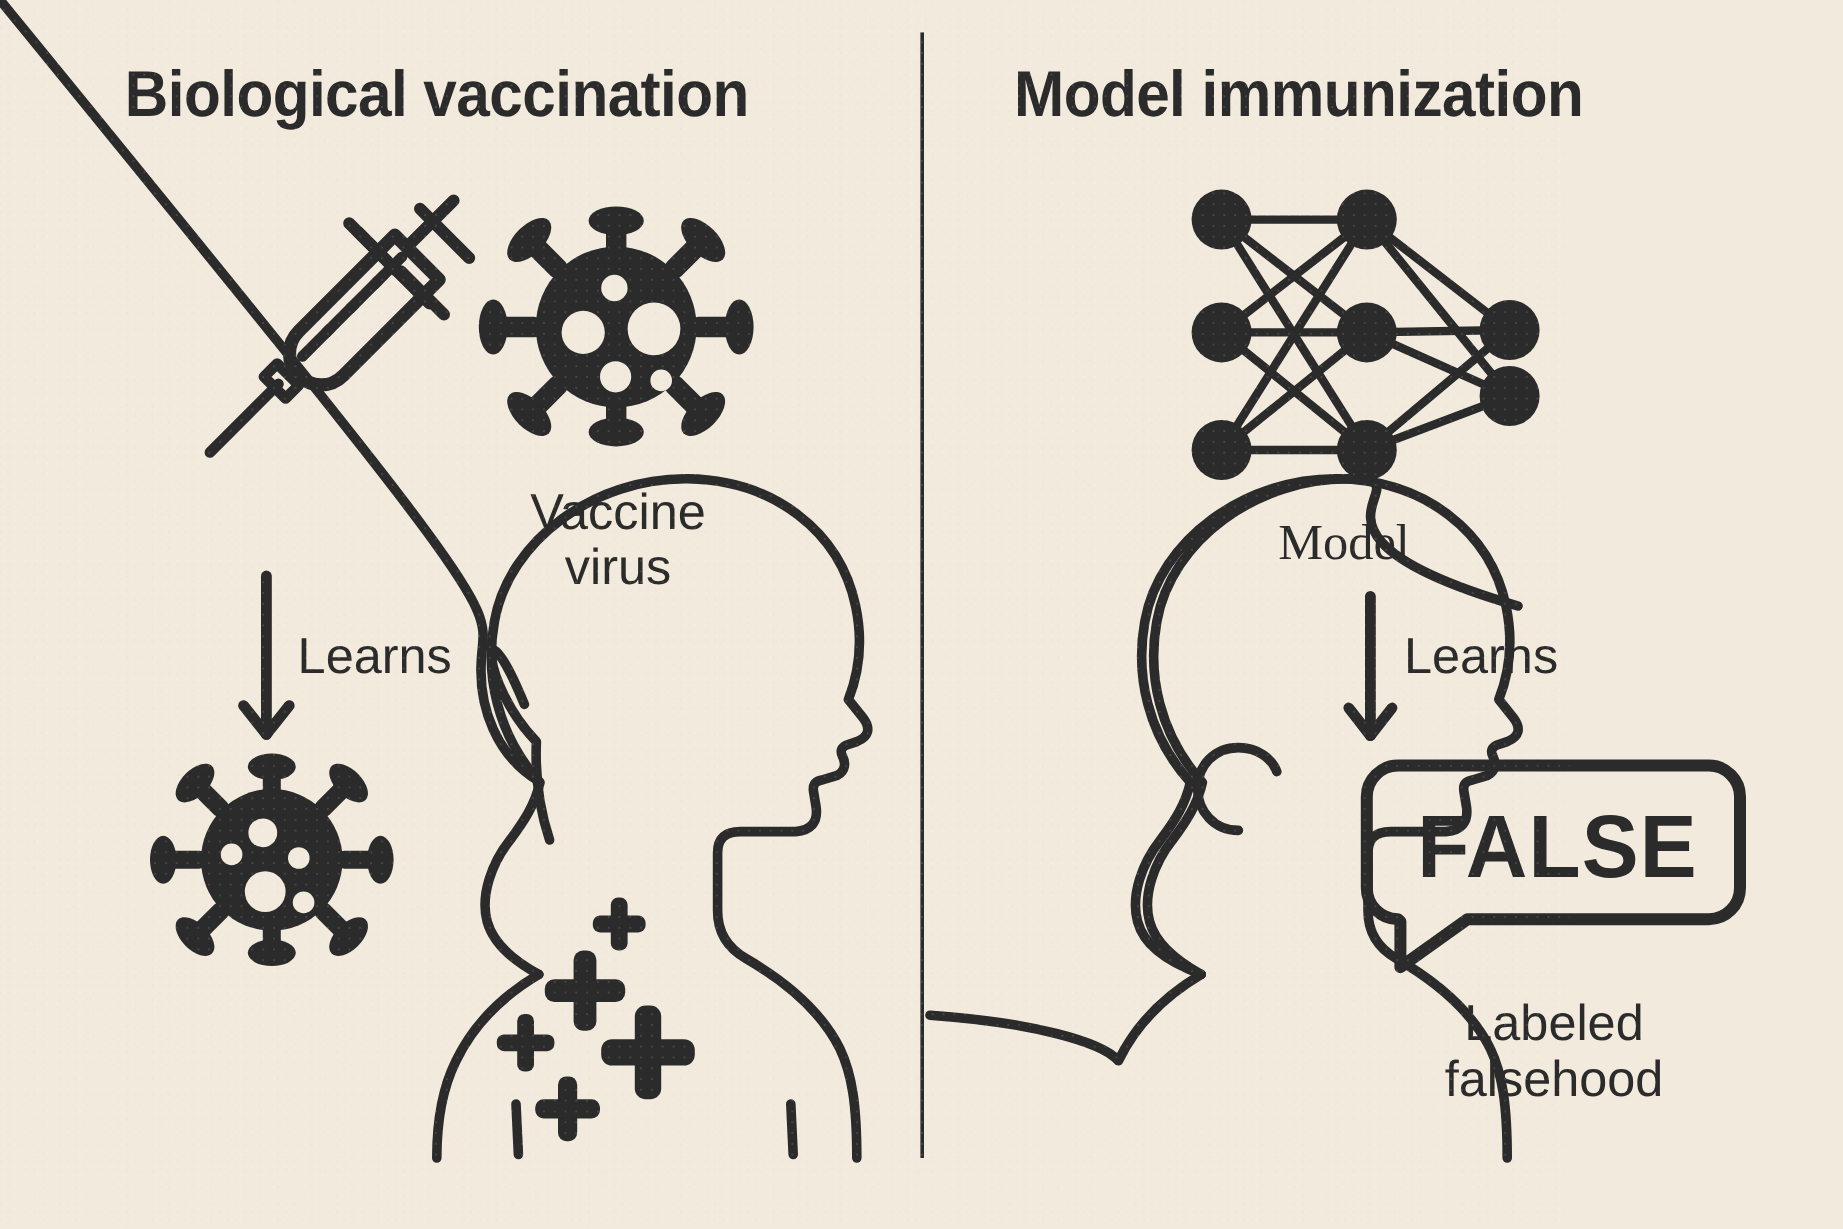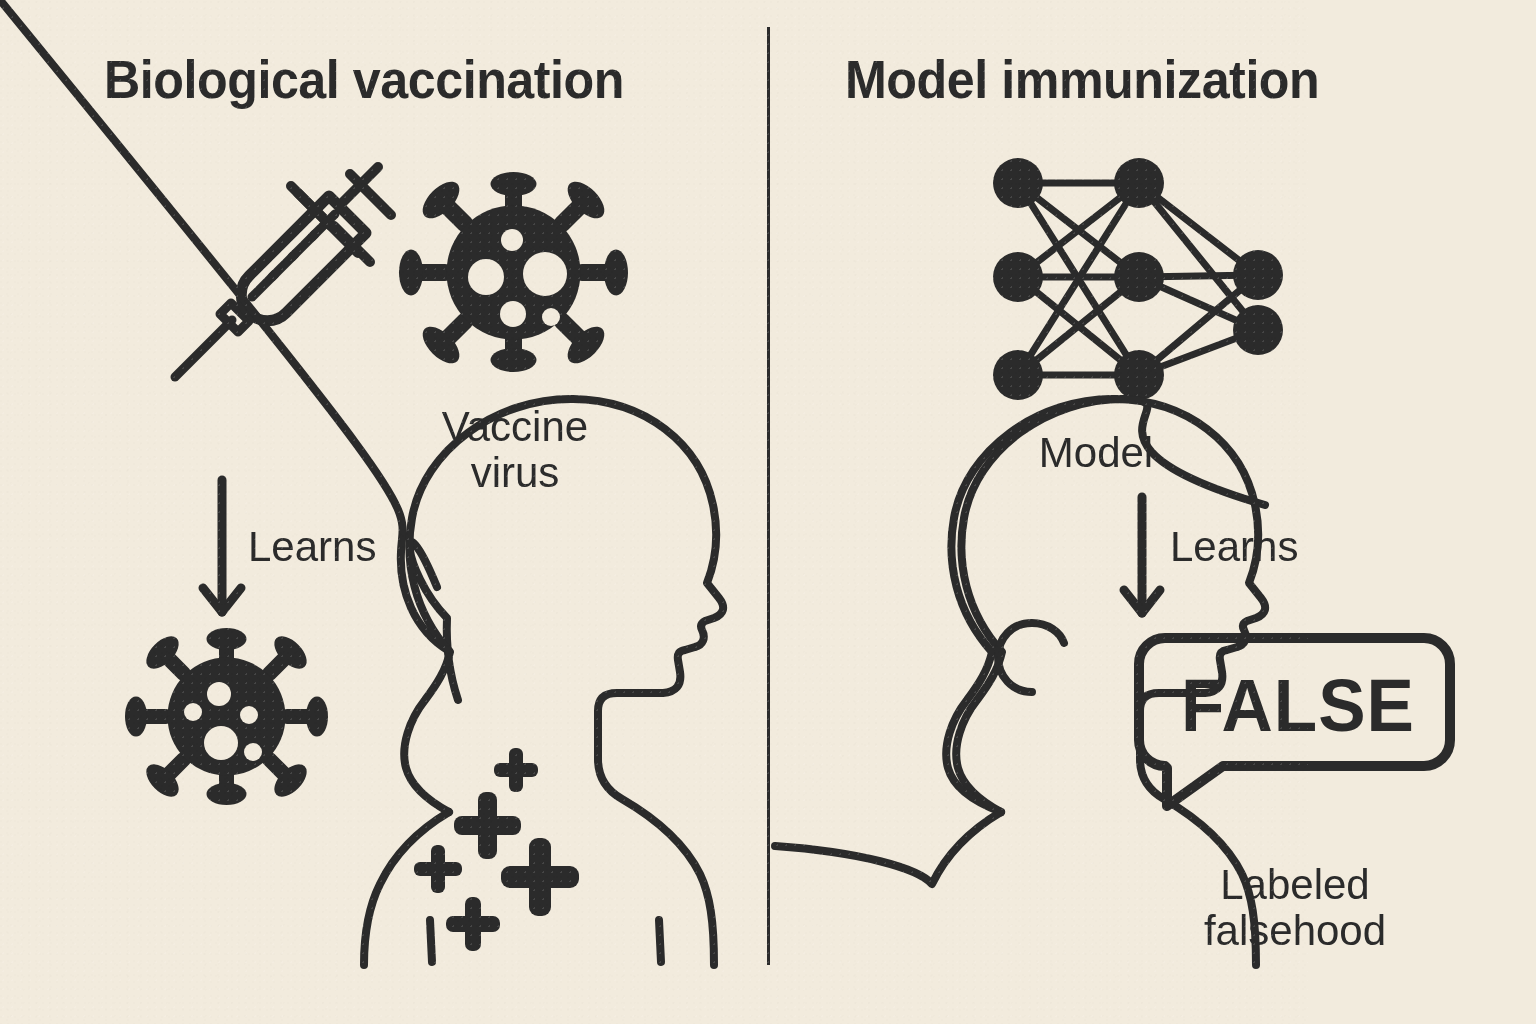--- a/index.html
+++ b/index.html
@@ -373,23 +373,23 @@
     </g>
 
   </svg>
 
 
   <div class="label" id="label-virus" style="left: 400px; top: 404px; width: 230px;">Vaccine
 virus</div>
 
   <div class="label" id="label-learns-left" style="left: 248px; top: 524px; width: 170px; text-align: left;">Learns</div>
 
-  <div class="label" id="label-model" style="left: 996px; top: 430px; width: 200px;">Model</div>
+  <div class="label" id="label-model" style="left: 1020px; top: 430px; width: 200px; font-family: Liberation Serif, serif;">Model</div>
 
   <div class="label" id="label-learns-right" style="left: 1170px; top: 524px; width: 180px; text-align: left;">Learns</div>
 
   <div id="false-text">FALSE</div>
 
-  <div class="label" id="label-falsehood" style="left: 1145px; top: 830px; width: 300px; margin-top: 32px;">Labeled
+  <div class="label" id="label-falsehood" style="left: 1145px; top: 830px; width: 300px;">Labeled
 falsehood</div>
 
   <div id="grain"></div>
 </div>
 
 </body></html>

